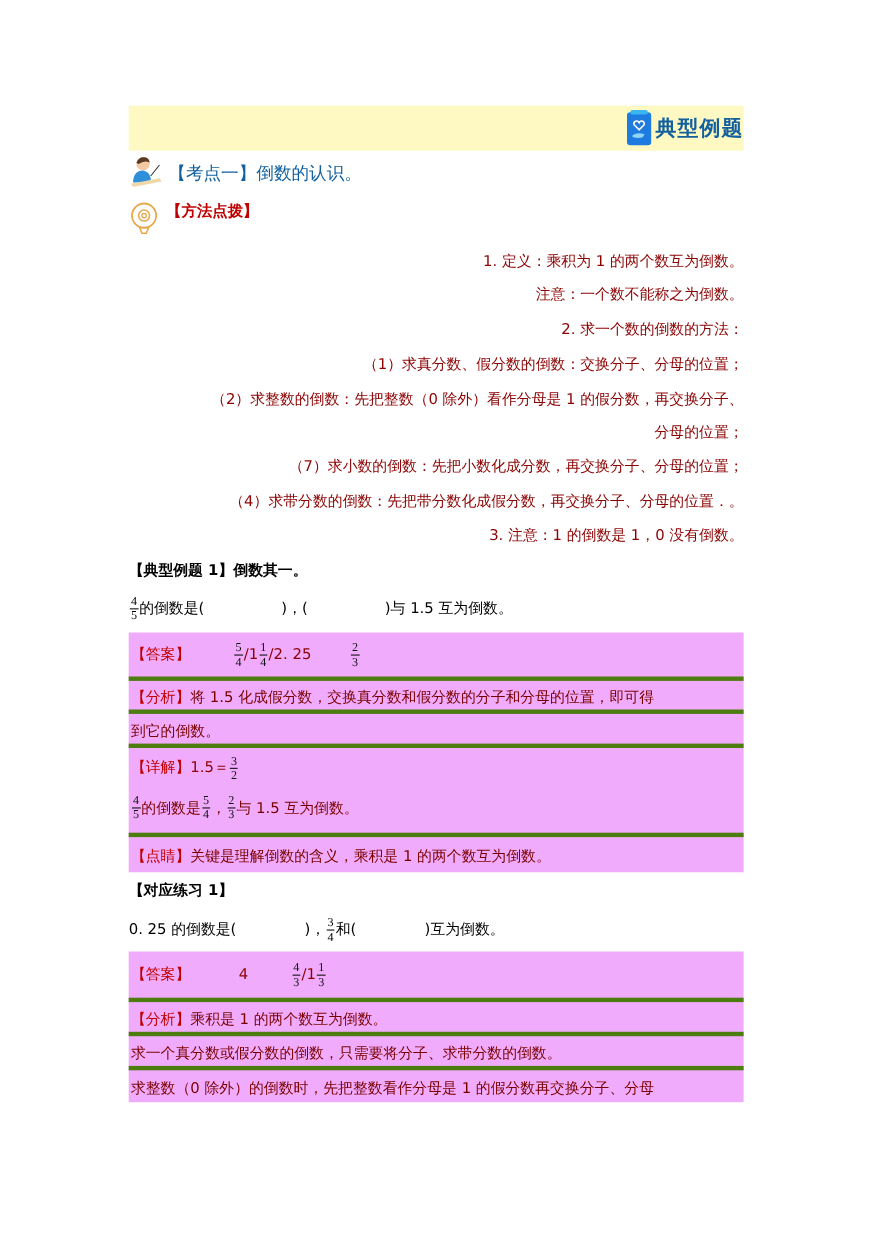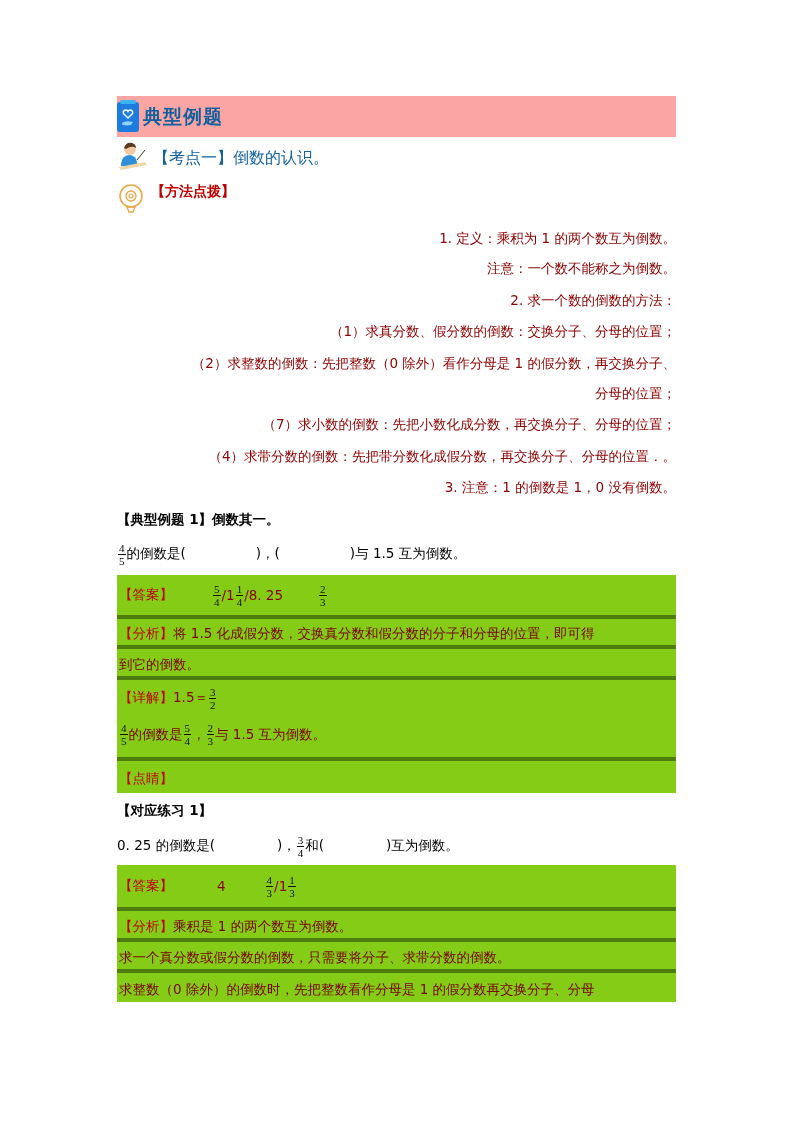--- a/index.html
+++ b/index.html
@@ -1,33 +1,33 @@
 <!DOCTYPE html>
 <html><head>
 <meta charset="utf-8">
 <style>
   html, body { margin:0; padding:0; background:#ffffff; }
   body { width:794px; height:1123px; position:relative; overflow:hidden;
          font-family:"DejaVu Sans", "Liberation Sans", sans-serif; color:#111; }
   .col { position:absolute; left:117px; width:559px; }
-  .banner { top:96px; height:41px; background:#fca5a5; display:flex; align-items:center; justify-content:flex-start; }
+  .banner { top:96px; height:41px; background:#fef9c3; display:flex; align-items:center; justify-content:flex-end; }
   .banner-icon { width:22px; height:30px; background:#1E7BE0; border-radius:3px; position:relative; margin-right:4px; }
   .banner-icon:before { content:""; position:absolute; left:3px; right:3px; top:-2px; height:4px; background:#39B6F0; border-radius:2px; }
   .banner-icon svg { position:absolute; left:3px; top:6px; }
   .banner-title { font-size:19px; font-weight:bold; color:#12609E; letter-spacing:1px; }
   .kd { top:140px; height:36px; display:flex; align-items:center; }
   .kd-title { font-size:16px; font-weight:normal; color:#12609E; margin-left:4px; }
   .ff { top:183px; height:30px; display:flex; align-items:flex-start; }
   .ff-title { font-size:14px; font-weight:bold; color:#C00000; margin-left:6px; }
   .line { position:absolute; left:117px; width:559px; font-size:13.5px; line-height:20px; white-space:nowrap; }
   .red { color:#8B0000;text-align:right; }
   .dk { color:#7A0000; }
   .bold { font-weight:bold; }
   .blk { color:#000000; }
-  .blue-box { position:absolute; left:117px; width:559px; background:#84cc16; }
+  .blue-box { position:absolute; left:117px; width:559px; background:#f0abfc; }
   .row { position:absolute; left:0; right:0; border-top:4px solid #4d7c0f; display:flex; align-items:center; padding-left:2px; font-size:13.5px; white-space:nowrap; }
   .row:first-child { border-top:none; }
   .tag { color:#C00000; }
   .frac { display:inline-flex; flex-direction:column; align-items:center; vertical-align:middle; font-size:11px; line-height:12px; margin:0 1px; font-family:"Liberation Serif", serif; }
   .frac .n { border-bottom:1px solid #111; padding:0 1px; }
   .ans { color:#8B0000; }
   .blank { display:inline-block; }
 </style>
 </head>
 <body>
@@ -91,21 +91,21 @@
     <span class="tag">【答案】</span>
     <span style="margin-left:40px" class="frac">
         <span class="n">5</span>
         <span>4</span>
       </span>
       <span class="ans">/1</span>
       <span class="frac">
         <span class="n">1</span>
         <span>4</span>
       </span>
-      <span class="ans">/8. 25</span>
+      <span class="ans">/2. 25</span>
     <span style="margin-left:36px" class="frac">
         <span class="n">2</span>
         <span>3</span>
       </span>
   </div>
   <div class="row" style="top:40px; height:30px;">
     <span class="tag">【分析】</span>
       <span class="dk">将 1.5 化成假分数，交换真分数和假分数的分子和分母的位置，即可得</span>
   </div>
   <div class="row" style="top:70px; height:31px;">
@@ -131,20 +131,21 @@
       </span>
       <span class="dk">，</span>
       <span class="frac">
         <span class="n">2</span>
         <span>3</span>
       </span>
       <span class="dk">与 1.5 互为倒数。</span>
   </div>
   <div class="row" style="top:182px; height:36px;">
     <span class="tag">【点睛】</span>
+      <span class="dk">关键是理解倒数的含义，乘积是 1 的两个数互为倒数。</span>
   </div>
 </div>
 
 <div class="line bold blk" style="top:800px">【对应练习 1】</div>
 
 <div class="line blk" style="top:830px; line-height:30px;">
   <span>0. 25 的倒数是(</span><span class="blank" style="width:62px"></span><span>)，</span><span class="frac">
       <span class="n">3</span>
       <span>4</span>
     </span><span>和(</span><span class="blank" style="width:62px"></span><span>)互为倒数。</span>

